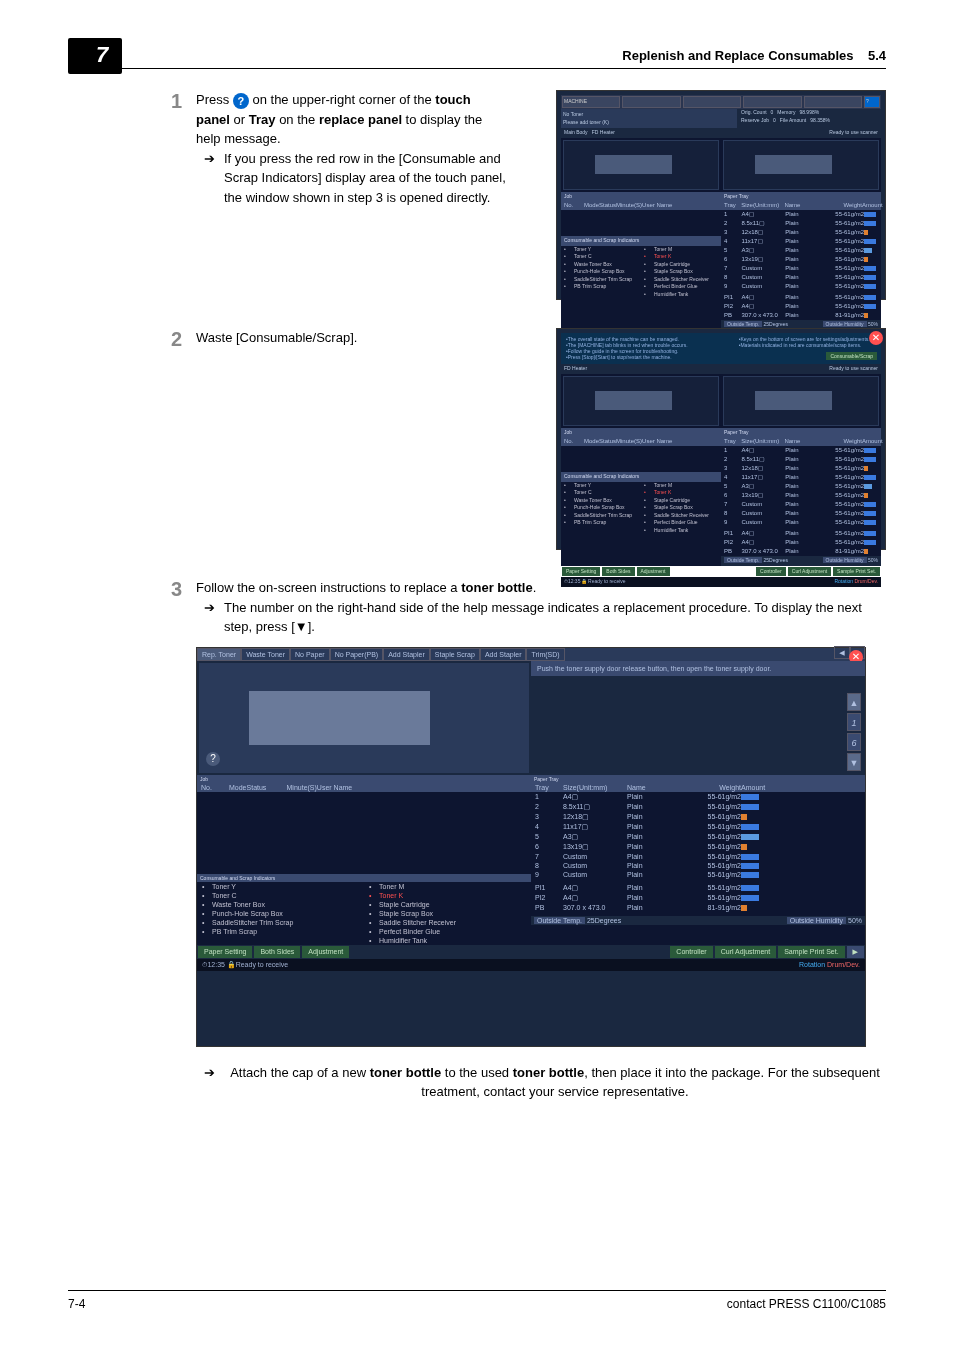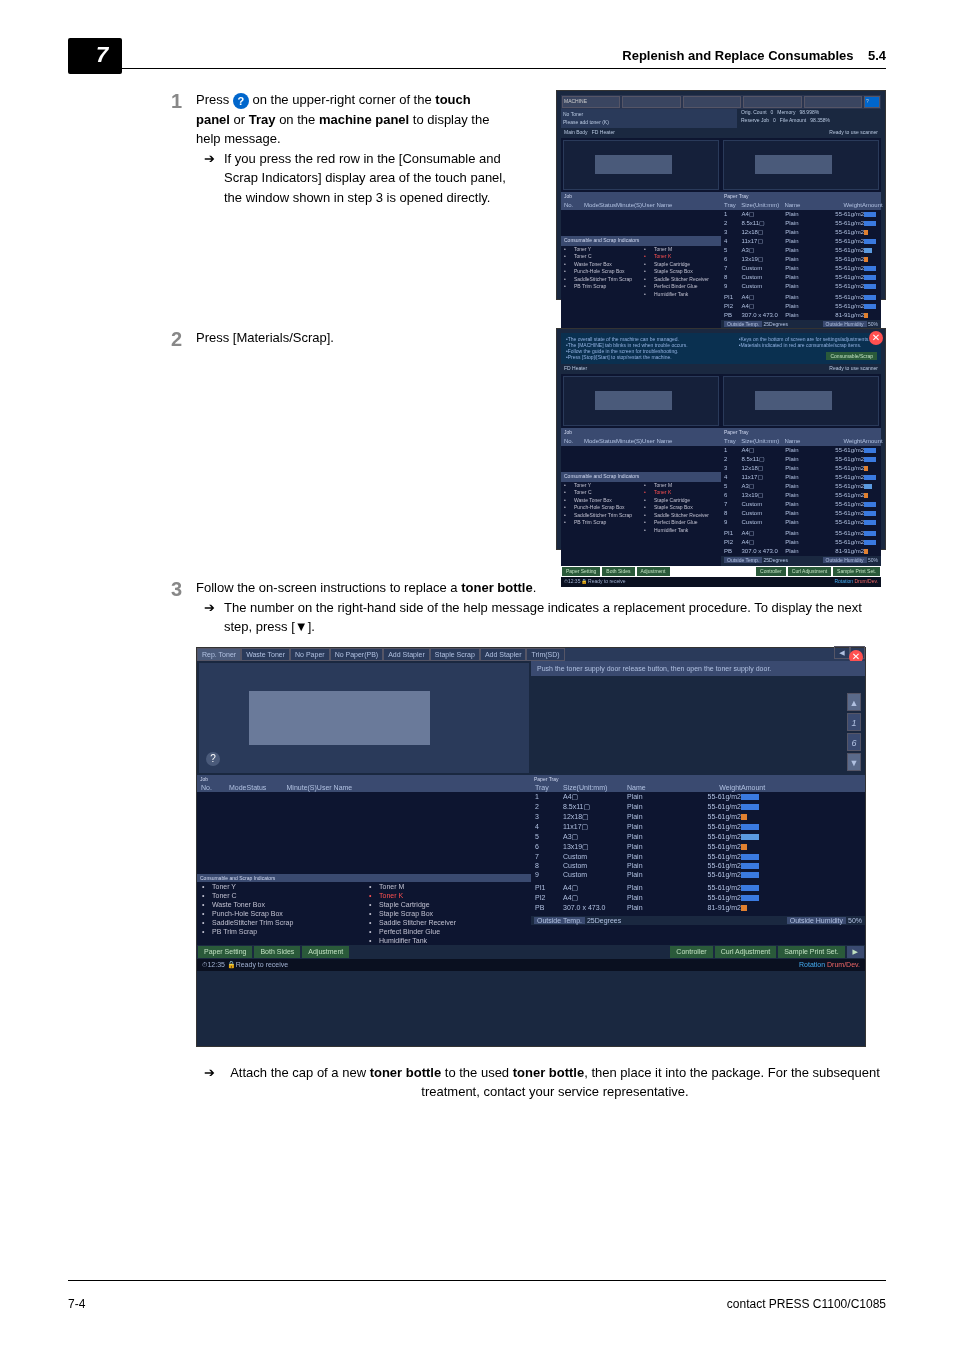--- a/index.html
+++ b/index.html
@@ -114,21 +114,21 @@
       margin-top: 6px;
       margin-bottom: 16px;
       position: relative;
     }
     .footer {
       position: absolute;
       bottom: 40px;
       left: 68px;
       right: 68px;
       border-top: 1px solid #000;
-      padding-top: 16px;
+      padding-top: 6px;
       font-size: 12px;
     }
     .footer-left { float: left; }
     .footer-right { float: right; }
 
     
     .ui-tabbar { background: #2a3550; display: flex; height: 14px; }
     .ui-tab { background: #3a4560; border: 1px solid #556; flex: 1; margin: 1px; font-size: 5px; padding: 1px; color: #ccc; }
     .ui-row { display: flex; font-size: 5px; padding: 0 2px; }
     .ui-row > div { padding: 0 2px; }
@@ -212,21 +212,21 @@
   <span>Replenish and Replace Consumables</span>&nbsp;&nbsp;&nbsp;&nbsp;<span>5.4</span>
 </div>
 <div class="header-rule"></div>
 
 <div class="content">
 
   <div class="step-row">
     <div class="step-num">1</div>
     <div class="step-body">
       <div class="step-text-col">
-        <span><span>Press </span><span class="help-icon">?</span><span> on the upper-right corner of the </span><b>touch panel</b><span> or </span><b>Tray</b><span> on the </span><b>machine panel</b><span> to display the help message.</span></span>
+        <span><span>Press </span><span class="help-icon">?</span><span> on the upper-right corner of the </span><b>touch panel</b><span> or </span><b>Tray</b><span> on the </span><b>replace panel</b><span> to display the help message.</span></span>
         <div class="sub-bullet">If you press the red row in the [Consumable and Scrap Indicators] display area of the touch panel, the window shown in step 3 is opened directly.</div>
       </div>
       <div class="step-img-col">
 
         <div class="float-img">
           <div class="ui-tabbar">
             <div class="ui-tab">MACHINE</div>
             <div class="ui-tab"></div>
             <div class="ui-tab"></div>
             <div class="ui-tab"></div>
@@ -453,21 +453,21 @@
         </div>
       </div>
       <div class="clear"></div>
     </div>
   </div>
 
   <div class="step-row">
     <div class="step-num">2</div>
     <div class="step-body">
       <div class="step-text-col">
-        <span>Press [Materials/Scrap].</span>
+        <span>Waste [Consumable/Scrap].</span>
       </div>
       <div class="step-img-col">
 
         <div class="float-img" style="height:222px;">
           <div class="close-x">✕</div>
           <div class="notice-box">
             <div style="display:flex;">
               <div style="width:55%;">
                 <div class="nline">•The overall state of the machine can be managed.</div>
                 <div class="nline">•The [MACHINE] tab blinks in red when trouble occurs.</div>

